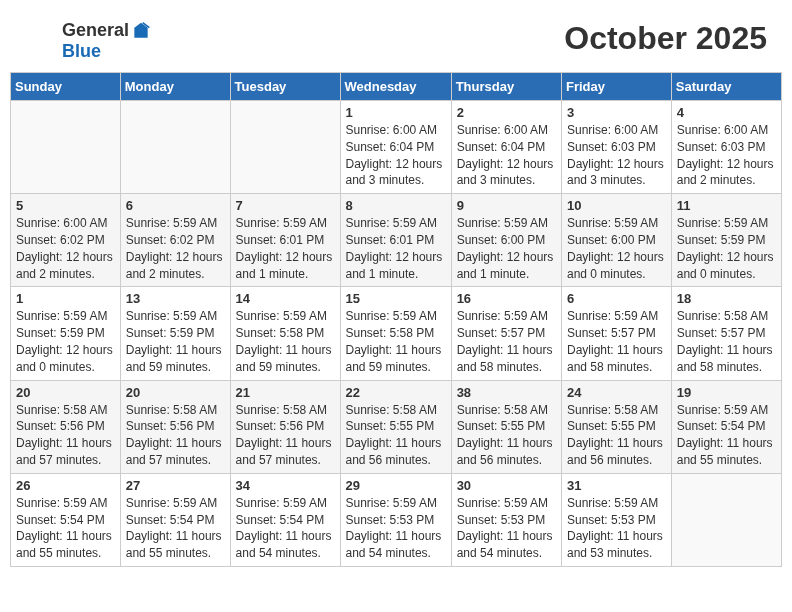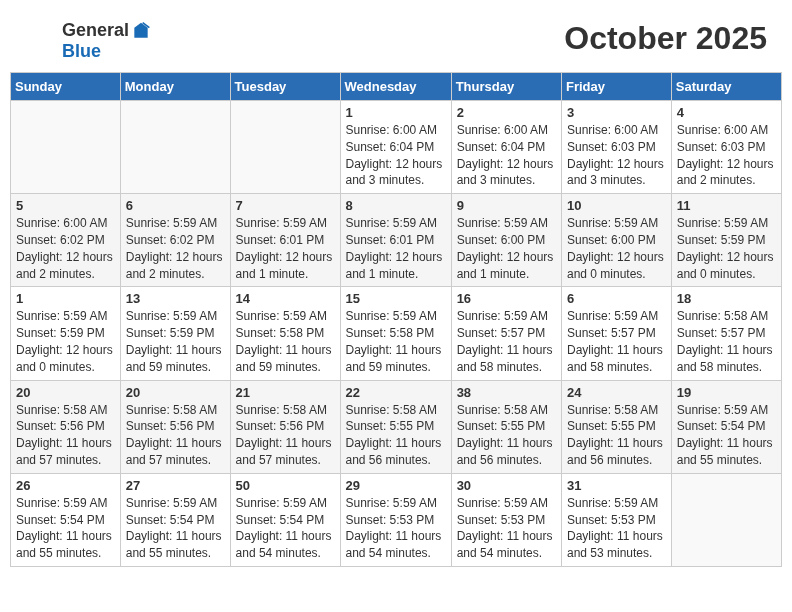--- a/index.html
+++ b/index.html
@@ -321,21 +321,21 @@
 and 55 minutes.</div>
         </td>
         <td>
           <div class="day-num">27</div>
           <div class="day-info" style="white-space: pre-line;">Sunrise: 5:59 AM
 Sunset: 5:54 PM
 Daylight: 11 hours
 and 55 minutes.</div>
         </td>
         <td>
-          <div class="day-num">50</div>
+          <div class="day-num">34</div>
           <div class="day-info" style="white-space: pre-line;">Sunrise: 5:59 AM
 Sunset: 5:54 PM
 Daylight: 11 hours
 and 54 minutes.</div>
         </td>
         <td>
           <div class="day-num">29</div>
           <div class="day-info" style="white-space: pre-line;">Sunrise: 5:59 AM
 Sunset: 5:53 PM
 Daylight: 11 hours

